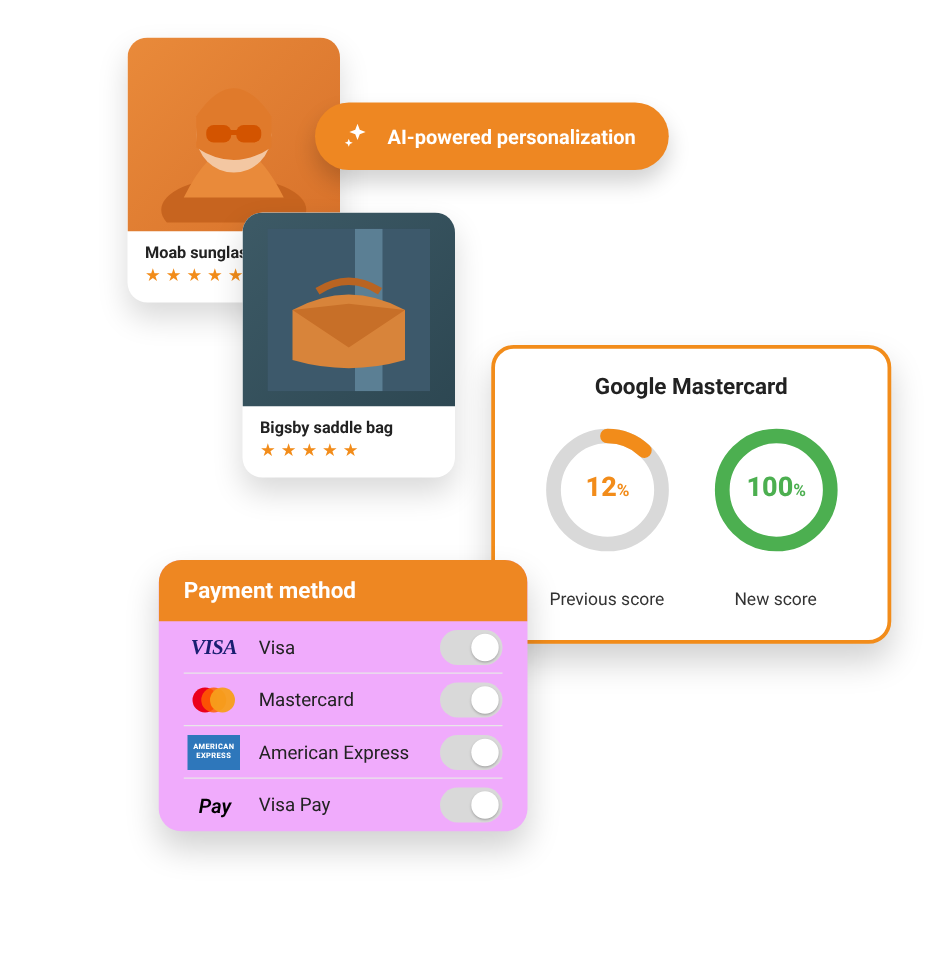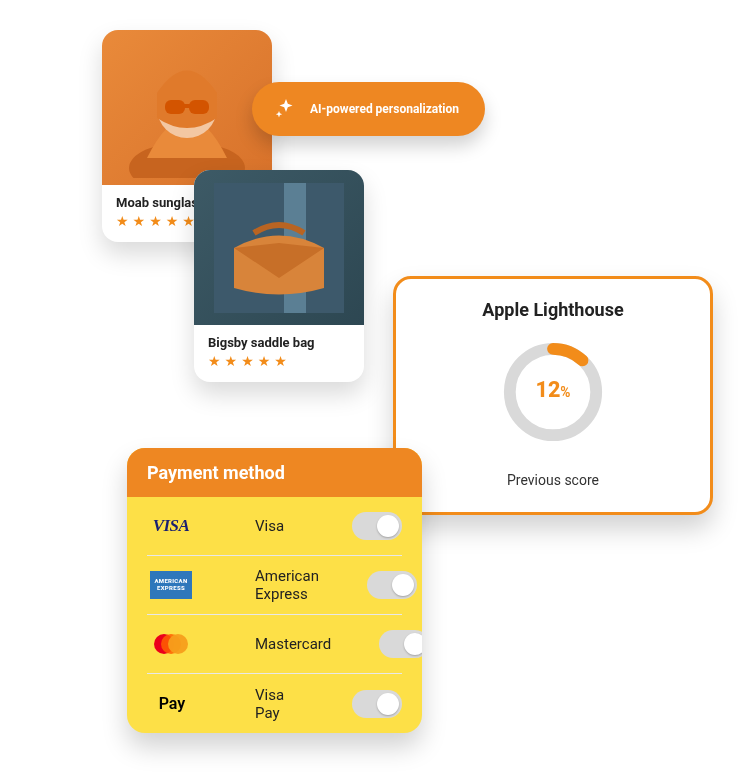--- a/index.html
+++ b/index.html
@@ -49,21 +49,21 @@
     left: 252px;
     top: 82px;
     height: 54px;
     padding: 0 26px 0 22px;
     background: #ee8722;
     color: #fff;
     border-radius: 27px;
     display: flex;
     align-items: center;
     gap: 12px;
-    font-size: 12px;
+    font-size: 16px;
     font-weight: 700;
     box-shadow: 0 10px 18px rgba(0,0,0,0.18);
     white-space: nowrap;
   }
 
   
   .lighthouse-card {
     position: absolute;
     left: 393px;
     top: 276px;
@@ -82,39 +82,38 @@
   .gauge-num { font-size: 22px; font-weight: 800; }
   .gauge-pct { font-size: 14px; font-weight: 700; }
   .gauge-label { margin-top: 26px; font-size: 14px; color: #333; }
 
   
   .payment-card {
     position: absolute;
     left: 127px;
     top: 448px;
     width: 295px;
-    background: #fde047;
+    background: #f0abfc;
     border-radius: 18px;
     overflow: hidden;
     box-shadow: 0 14px 26px rgba(0,0,0,0.18);
   }
   .payment-header {
     background: #ee8722;
     color: #fff;
     font-size: 18px;
     font-weight: 700;
     padding: 14px 20px;
   }
   .payment-list { padding: 0 20px; }
   .payment-row {
     display: flex;
     align-items: center;
-    height: 59px;
+    height: 42px;
     border-bottom: 1px solid #e8e8e8;
-    gap: 48px;
   }
   .payment-row:last-child { border-bottom: none; }
   .brand-logo {
     width: 48px;
     height: 32px;
     display: flex;
     align-items: center;
     justify-content: center;
     flex-shrink: 0;
   }
@@ -149,21 +148,21 @@
   .mc-mark .c { position:absolute; width:20px; height:20px; border-radius:50%; top:1px; }
   .mc-mark .c1 { left:0; background:#eb001b; }
   .mc-mark .c2 { right:0; background:#f79e1b; opacity:0.95; mix-blend-mode:normal; }
   .mc-mark .c3 { left:7px; width:20px; background:#ff5f00; opacity:0.85; }
   .amex-mark {
     width: 42px; height: 28px; background:#2e77bb; color:#fff;
     font-size:6px; font-weight:800; line-height:1.1;
     display:flex; flex-direction:column; align-items:center; justify-content:center;
     letter-spacing:0.3px;
   }
-  .applepay-mark { font-size: 16px; font-weight: 600; color:#000; display:flex; align-items:center; gap:2px; }
+  .applepay-mark { font-size: 16px; font-weight: 600; color:#000; display:flex; align-items:center; gap:2px;font-style:italic; }
   .applepay-mark .apple { font-size: 17px; }
 
 </style>
 </head>
 <body>
 
 <div class="product-card pc1">
   <div class="img">
     <svg class="person-svg" viewBox="0 0 120 140" aria-hidden="true">
       <ellipse cx="60" cy="130" rx="58" ry="26" fill="#c7641f"></ellipse>
@@ -211,57 +210,53 @@
 
 <div class="ai-badge">
   <svg width="24" height="24" viewBox="0 0 24 24">
     <path fill="#fff" d="M12 2l1.8 4.7L18.5 8.5 13.8 10.3 12 15 10.2 10.3 5.5 8.5 10.2 6.7z"></path>
     <path fill="#fff" d="M5 14l.9 2.3L8.2 17.2 5.9 18.1 5 20.4 4.1 18.1 1.8 17.2 4.1 16.3z"></path>
   </svg>
   <span>AI-powered personalization</span>
 </div>
 
 <div class="lighthouse-card">
-  <div class="lighthouse-title">Apple Lighthouse</div>
+  <div class="lighthouse-title">Google Mastercard</div>
   <div class="gauges">
     <div class="gauge-wrap">
       <svg class="gauge-svg" viewBox="0 0 110 110">
         <circle cx="55" cy="55" r="44" stroke="#d9d9d9" stroke-width="12" fill="none"></circle>
         <circle cx="55" cy="55" r="44" stroke="#f28c1a" stroke-width="12" fill="none" stroke-linecap="round" stroke-dasharray="33 276" transform="rotate(-90 55 55)"></circle>
         <text x="55" y="60" text-anchor="middle" class="gauge-num" fill="#f28c1a" font-weight="800" font-size="24">
           <tspan>12</tspan><tspan class="gauge-pct" font-size="15">%</tspan>
         </text>
       </svg>
       <div class="gauge-label">Previous score</div>
     </div>
+    <div class="gauge-wrap">
+      <svg class="gauge-svg" viewBox="0 0 110 110">
+        <circle cx="55" cy="55" r="44" stroke="#4caf50" stroke-width="12" fill="none"></circle>
+        <text x="55" y="60" text-anchor="middle" class="gauge-num" fill="#4caf50" font-weight="800" font-size="22">
+          <tspan>100</tspan><tspan class="gauge-pct" font-size="14">%</tspan>
+        </text>
+      </svg>
+      <div class="gauge-label">New score</div>
+    </div>
   </div>
 </div>
 
 <div class="payment-card">
   <div class="payment-header">Payment method</div>
   <div class="payment-list">
 
     <div class="payment-row">
       <div class="brand-logo">
         <span class="visa-mark">VISA</span>
       </div>
       <div class="brand-label">Visa</div>
-      <div class="toggle">
-          <div class="knob"></div>
-        </div>
-    </div>
-
-    <div class="payment-row">
-      <div class="brand-logo">
-        <div class="amex-mark">
-          <span>AMERICAN</span>
-          <span>EXPRESS</span>
-        </div>
-      </div>
-      <div class="brand-label">American Express</div>
       <div class="toggle">
           <div class="knob"></div>
         </div>
     </div>
 
     <div class="payment-row">
       <div class="brand-logo">
         <div class="mc-mark">
             <div class="c c1"></div>
             <div class="c c3"></div>
@@ -269,20 +264,33 @@
           </div>
       </div>
       <div class="brand-label">Mastercard</div>
       <div class="toggle">
           <div class="knob"></div>
         </div>
     </div>
 
     <div class="payment-row">
       <div class="brand-logo">
+        <div class="amex-mark">
+          <span>AMERICAN</span>
+          <span>EXPRESS</span>
+        </div>
+      </div>
+      <div class="brand-label">American Express</div>
+      <div class="toggle">
+          <div class="knob"></div>
+        </div>
+    </div>
+
+    <div class="payment-row">
+      <div class="brand-logo">
         <span class="applepay-mark">
             <span class="apple"></span>
             <span>Pay</span>
           </span>
       </div>
       <div class="brand-label">Visa Pay</div>
       <div class="toggle">
           <div class="knob"></div>
         </div>
     </div>

